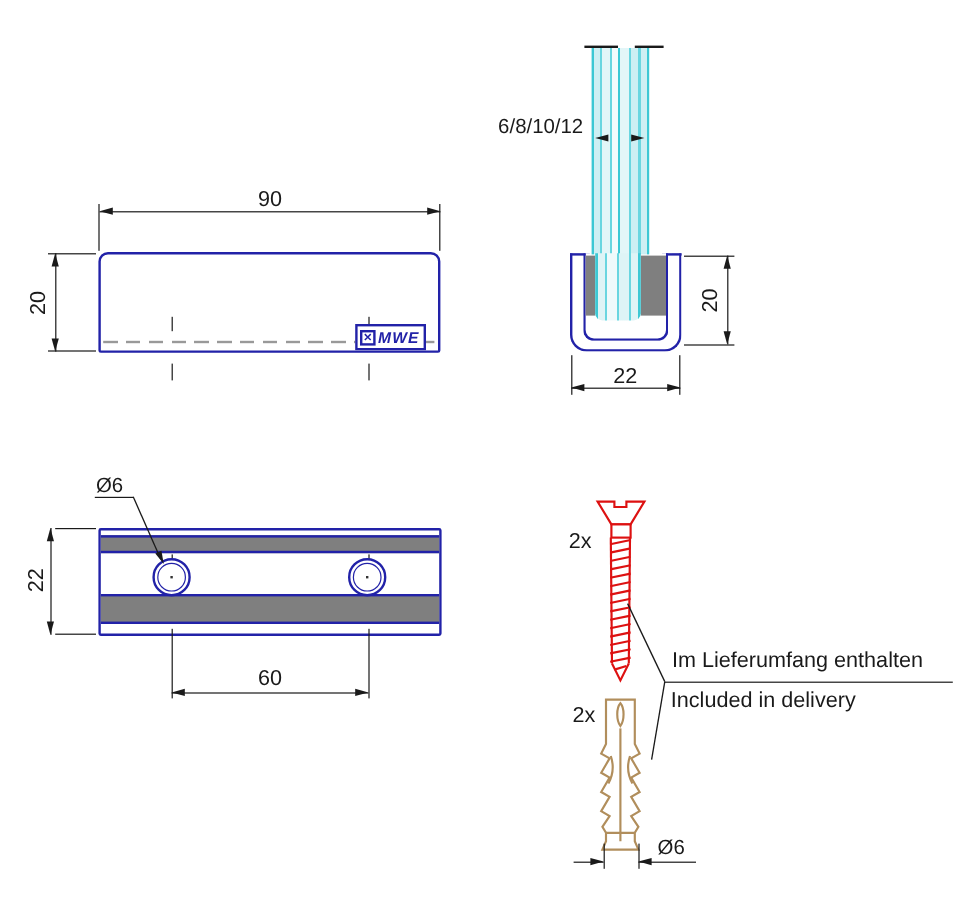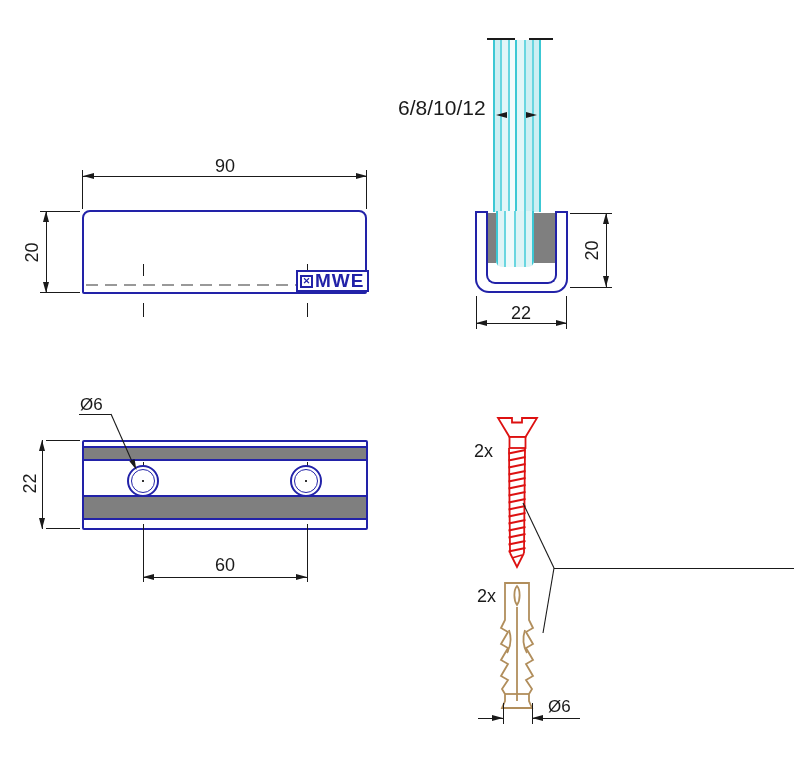--- a/index.html
+++ b/index.html
@@ -28,21 +28,21 @@
   .overlay{position:absolute;left:0;top:0;pointer-events:none;}
   .stroke-red{stroke:var(--red,#dd1111);fill:none;stroke-width:1.8;}
   .fill-red{stroke:var(--red,#dd1111);fill:#fff;stroke-width:1.8;}
   .stroke-tan{stroke:var(--tan,#b18e5c);fill:none;stroke-width:1.8;}
   .fill-tan{stroke:var(--tan,#b18e5c);fill:#fff;stroke-width:1.8;}
   .thin{stroke:var(--ink,#1a1a1a);stroke-width:1.1;fill:none;}
   .logo{position:absolute;left:296px;top:270px;height:22px;display:flex;align-items:center;
         border:2px solid var(--blue,#2222a8);box-sizing:border-box;background:#fff;padding:0 3px 0 2px;gap:2px;}
   .logo-ic{width:13px;height:13px;border:2px solid var(--blue,#2222a8);box-sizing:border-box;
            color:var(--blue,#2222a8);font-size:9px;font-weight:bold;line-height:9px;text-align:center;}
-  .logo-tx{font-size:19px;font-weight:900;letter-spacing:1px;color:var(--blue,#2222a8);}
+  .logo-tx{font-size:13px;font-weight:900;font-style:italic;letter-spacing:1px;color:var(--blue,#2222a8);}
   .note{position:absolute;font-size:18px;color:var(--ink,#1a1a1a);white-space:nowrap;}
   .wm{position:absolute;left:537px;top:709px;font-size:41px;font-weight:bold;letter-spacing:-1px;
       color:var(--watermark,#f2f29b);-webkit-text-stroke:1.5px #a8a8a8;text-shadow:1px 1px 2px #c9c9c9;}
 </style>
 </head>
 <body>
 
 <div class="canvas">
 
   <div class="blue-box" style="left:82px;top:210px;width:285px;height:84px;border-radius:8px 8px 2px 2px;"></div>
@@ -76,21 +76,21 @@
   <div class="hl" style="left:529px;top:38px;width:24px;height:2px;"></div>
 
   <div style="position:absolute;left:475px;top:211px;width:93px;height:82px;box-sizing:border-box;border:2.5px solid var(--blue,#2222a8);border-top:none;border-radius:0 0 14px 14px;"></div>
   <div style="position:absolute;left:486px;top:211px;width:71px;height:73px;box-sizing:border-box;border:2px solid var(--blue,#2222a8);border-top:none;border-radius:0 0 9px 9px;"></div>
   <div class="hl" style="left:475px;top:211px;width:13px;height:2px;background:var(--blue,#2222a8);"></div>
   <div class="hl" style="left:555px;top:211px;width:13px;height:2px;background:var(--blue,#2222a8);"></div>
   <div class="pad" style="left:488px;top:213px;width:8px;height:50px;"></div>
   <div class="pad" style="left:534px;top:213px;width:21px;height:50px;"></div>
   <div class="glass2" style="left:496px;top:211px;width:38px;height:56px;"></div>
 
-  <div class="t" style="left:398px;top:96px;width:88px;text-align:left;font-size:21px;">6/8/10/12</div>
+  <div class="t" style="left:398px;top:96px;width:88px;text-align:right;font-size:17px;">6/8/10/12</div>
   <div class="ar ar-l" style="left:496px;top:111.5px;"></div>
   <div class="ar ar-r" style="left:526px;top:111.5px;"></div>
 
   <div class="hl" style="left:570px;top:213px;width:42px;"></div>
   <div class="hl" style="left:570px;top:287px;width:42px;"></div>
   <div class="vl" style="left:606px;top:213px;height:74px;"></div>
   <div class="ar ar-u" style="left:602.5px;top:213px;"></div>
   <div class="ar ar-d" style="left:602.5px;top:276px;"></div>
   <div class="t tc vt" style="left:570px;top:240px;width:44px;">20</div>
 
@@ -168,21 +168,23 @@
       <line class="stroke-tan" x1="505" y1="694" x2="529" y2="694"></line>
     </g>
 
     <line class="thin" x1="523" y1="503" x2="554" y2="568"></line>
     <line class="thin" x1="543" y1="633" x2="554" y2="568"></line>
   </svg>
 
   <div class="t" style="left:474px;top:441px;">2x</div>
   <div class="t" style="left:477px;top:586px;">2x</div>
 
+  <div class="note" style="left:560px;top:540px;">Im Lieferumfang enthalten</div>
   <div class="hl" style="left:554px;top:568px;width:240px;"></div>
+  <div class="note" style="left:559px;top:573px;">Included in delivery</div>
 
   <div class="vl" style="left:503px;top:703px;height:21px;"></div>
   <div class="vl" style="left:532px;top:703px;height:21px;"></div>
   <div class="hl" style="left:478px;top:718px;width:25px;"></div>
   <div class="hl" style="left:532px;top:718px;width:48px;"></div>
   <div class="ar ar-r" style="left:492px;top:714.5px;"></div>
   <div class="ar ar-l" style="left:532px;top:714.5px;"></div>
   <div class="t" style="left:548px;top:697px;font-size:17px;">Ø6</div>
 
 

